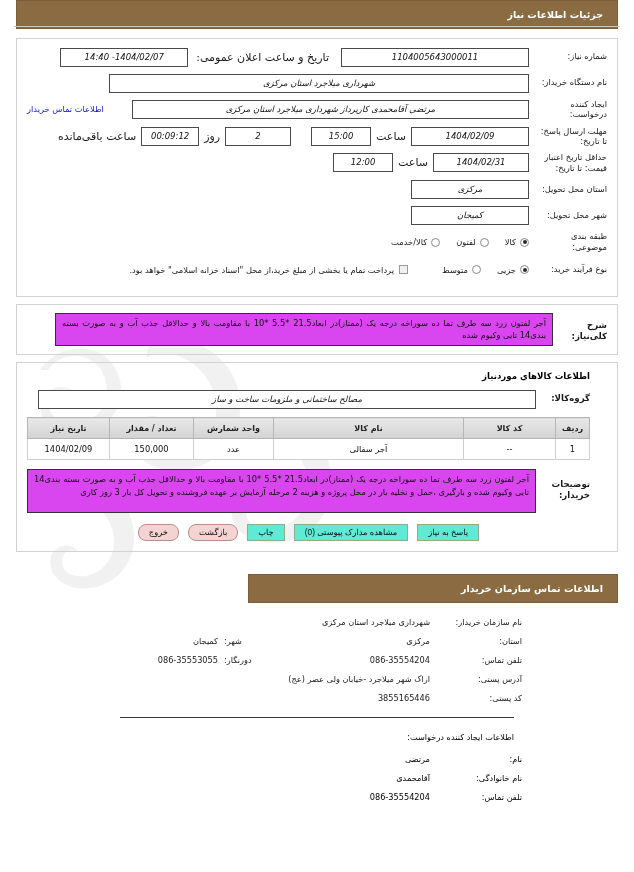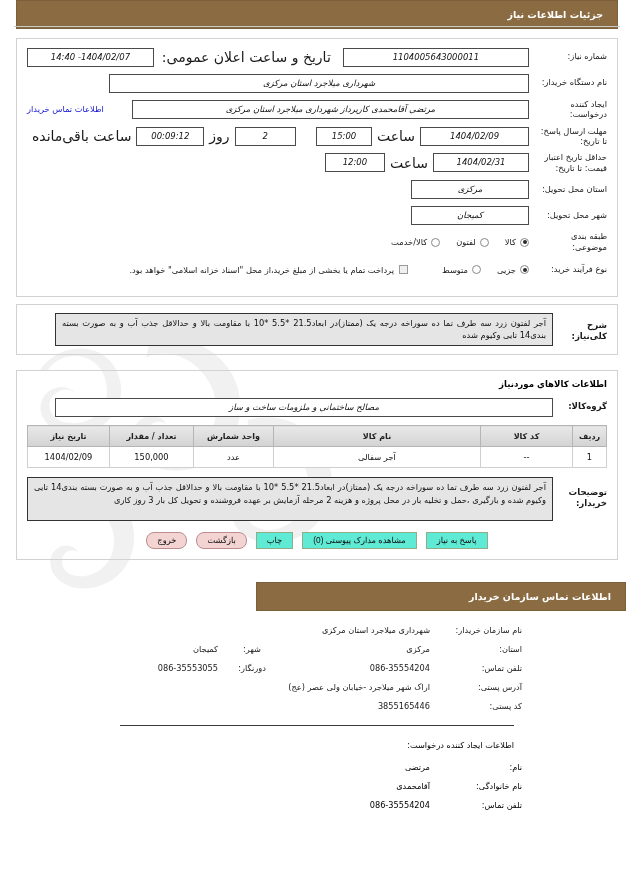--- a/index.html
+++ b/index.html
@@ -83,21 +83,21 @@
     padding: 0 6px;
     text-align: center;
     color: #111;
     white-space: nowrap;
     overflow: hidden;
     font-style: italic;
   }
   .fld.num { font-family: "DejaVu Sans", "Liberation Sans", sans-serif; letter-spacing: 0px; }
 
   .mini-lbl {
-    font-size: 14px;
+    font-size: 11px;
     color: #1a1a1a;
     padding: 0 5px;
     white-space: nowrap;
     text-align: right;
   }
 
   .link {
     color: #1414d2;
     font-size: 8.3px;
     text-decoration: none;
@@ -122,21 +122,21 @@
   .rdo-lbl { font-size: 8.3px; color: #1a1a1a; }
   .chk {
     width: 9px; height: 9px;
     border: 1px solid #9a9a9a; background: #f0f0f0;
     display: inline-block; margin-left: 5px;
   }
 
   
   .tbox {
     border: 1px solid #333;
-    background: #e5e5e5;
+    background: #d946ef;
     font-size: 8.3px;
     line-height: 1.55;
     padding: 3px 6px;
     text-align: justify;
     color: #111;
   }
 
   .bold-lbl { font-weight: bold; font-size: 8.6px; }
 
   
@@ -192,21 +192,21 @@
   .contact-wrap { margin: 0 16px; padding: 14px 4px 0 4px; }
   .crow {
     display: flex;
     align-items: center;
     margin-bottom: 9px;
     font-size: 8.2px;
     color: #1a1a1a;
   }
   .clbl  { width: 92px; text-align: right; padding-left: 6px; }
   .cval  { width: 150px; text-align: right; }
-  .clbl2 { width: 62px; text-align: center; padding-left: 6px; }
+  .clbl2 { width: 62px; text-align: left; padding-left: 6px; }
   .cval2 { width: 110px; text-align: right; }
 
   .hr-dark {
     height: 1px; background: #3a3a3a;
     margin: 14px 100px 14px 100px;
   }
   .sub-title { font-size: 8.2px; margin: 4px 0 12px 0; text-align: right; padding-right: 100px; }
 
   .crow-c { display:flex; align-items:center; margin-bottom: 9px; font-size: 8.2px; }
 </style>
@@ -252,21 +252,21 @@
         <a class="link" style="margin-right:28px;">اطلاعات تماس خریدار</a>
       </div>
 
       <div class="row">
         <div class="lbl w100" style="line-height:1.25;">مهلت ارسال پاسخ: تا تاریخ:</div>
         <div class="fld num" style="width:118px;">1404/02/09</div>
         <div class="mini-lbl">ساعت</div>
         <div class="fld num" style="width:60px;">15:00</div>
         <div class="fld num" style="width:66px; margin-right:20px;">2</div>
         <div class="mini-lbl">روز</div>
-        <div class="fld num" style="width:73px;">00:09:12</div>
+        <div class="fld num" style="width:58px;">00:09:12</div>
         <div class="mini-lbl">ساعت باقی‌مانده</div>
       </div>
 
       <div class="row">
         <div class="lbl w100" style="line-height:1.25;">حداقل تاریخ اعتبار قیمت: تا تاریخ:</div>
         <div class="fld num" style="width:96px;">1404/02/31</div>
         <div class="mini-lbl">ساعت</div>
         <div class="fld num" style="width:60px;">12:00</div>
       </div>
 
@@ -317,21 +317,21 @@
       </div>
     </div>
 
     <div class="panel" style="margin-top:7px; padding:8px 10px;">
       <div class="row" style="align-items:flex-start; margin-bottom:0;">
         <div class="lbl bold-lbl" style="width:54px; padding-top:7px; padding-left:4px;">شرح کلی‌نیاز:</div>
         <div class="tbox" style="width:498px; min-height:32px;">آجر لفتون زرد سه طرف تما ده سوراخه درجه یک  (ممتاز)در ابعاد21.5 *5.5 *10 با مقاومت بالا و حدالاقل جذب آب و به صورت بسته بندی14 تایی وکیوم شده</div>
       </div>
     </div>
 
-    <div class="panel" style="margin-top:15px; padding:8px 10px 10px 10px;">
+    <div class="panel" style="margin-top:7px; padding:8px 27px 10px 10px;">
       <div class="bold-lbl" style="text-align:right; margin-bottom:8px;">اطلاعات کالاهاي موردنیاز</div>
 
       <div class="row">
         <div class="lbl bold-lbl" style="width:54px; padding-left:4px;">گروه‌کالا:</div>
         <div class="fld" style="width:498px;">مصالح ساختمانی و ملزومات ساخت و ساز</div>
       </div>
 
       <table class="items">
         <thead>
           <tr>
@@ -362,21 +362,21 @@
 
       <div class="btnbar">
         <button class="btn green">پاسخ به نیاز</button>
         <button class="btn green">مشاهده مدارک پیوستی (0)</button>
         <button class="btn green">چاپ</button>
         <button class="btn pink">بازگشت</button>
         <button class="btn pink">خروج</button>
       </div>
     </div>
 
-    <div class="section-bar" style="margin-top:22px; width:370px; margin-right:8px;">اطلاعات تماس سازمان خریدار</div>
+    <div class="section-bar" style="margin-top:22px; width:370px; margin-right:16px;">اطلاعات تماس سازمان خریدار</div>
 
     <div class="contact-wrap">
       <div class="crow" style="padding-right:92px;">
         <div class="clbl">نام سازمان خریدار:</div>
         <div class="cval">شهرداری میلاجرد استان مرکزی</div>
       </div>
 
       <div class="crow" style="padding-right:92px;">
         <div class="clbl">استان:</div>
         <div class="cval">مرکزی</div>

